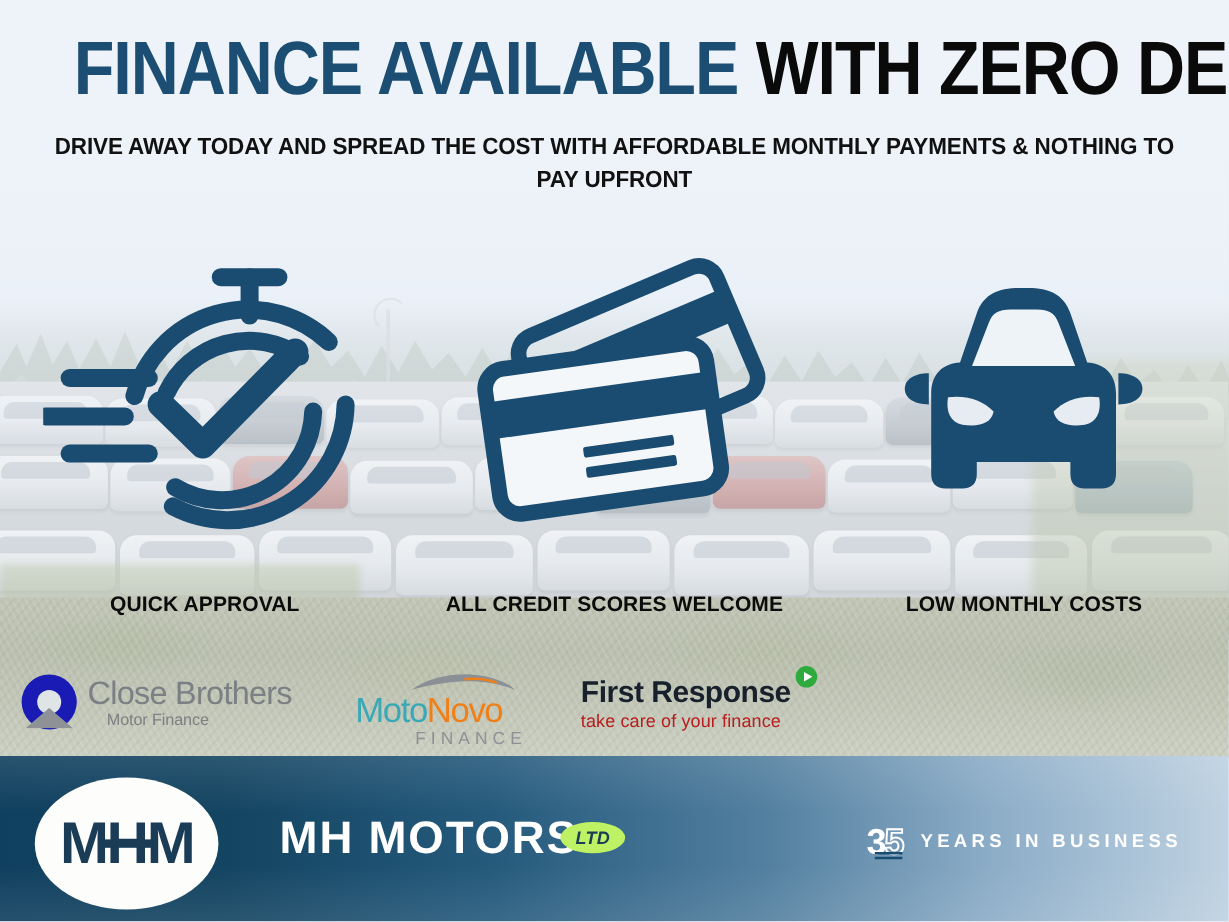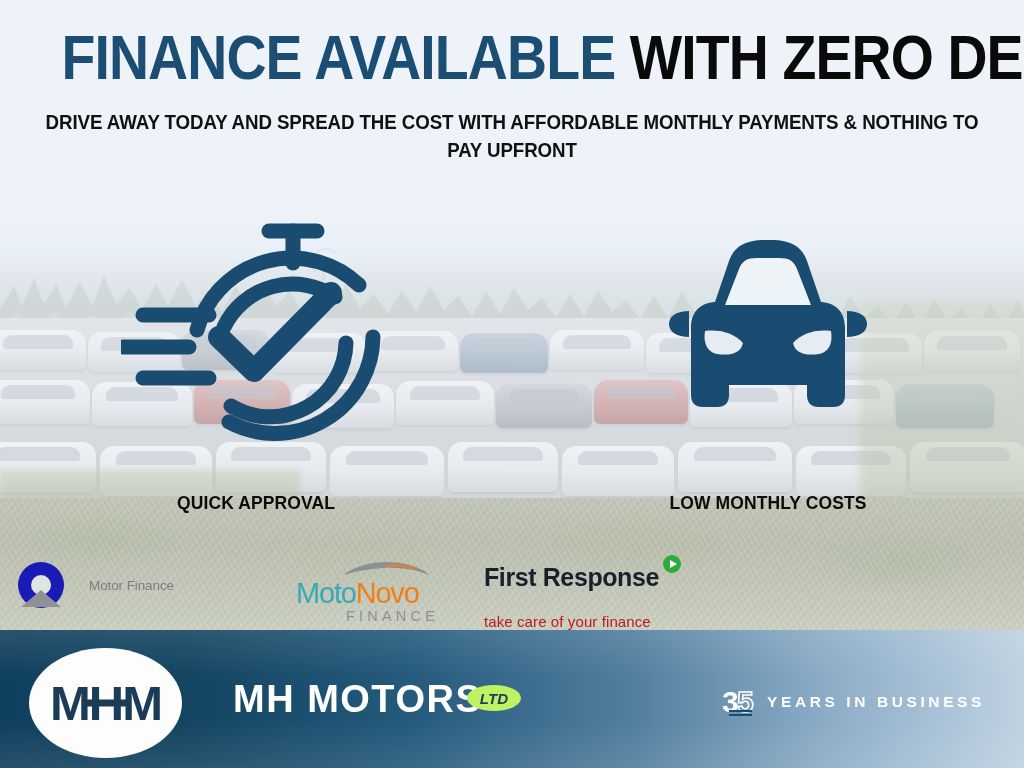--- a/index.html
+++ b/index.html
@@ -175,21 +175,21 @@
   
   .mn { left:296px; top:2px; flex-direction:column; align-items:flex-start; }
   .mn-swoosh { position:relative; width:92px; height:18px; margin-left:44px; }
   .mn-swoosh svg { position:absolute; left:0; top:0; }
   .mn-word { font-size:29px; font-weight:400; letter-spacing:-1.2px; line-height:30px; }
   .mn-moto { color:#3aa8b5; }
   .mn-novo { color:#ef8019; }
   .mn-fin { font-size:14.5px; color:#8d9094; letter-spacing:4.2px; margin-left:50px; line-height:16px; }
 
   
-  .fr { left:484px; top:6px; flex-direction:column; align-items:flex-start;gap:20px; }
+  .fr { left:484px; top:6px; flex-direction:column; align-items:flex-start; }
   .fr-row { display:flex; align-items:flex-start; }
   .fr-name { font-size:25px; font-weight:700; color:#17202b; letter-spacing:-.4px; line-height:27px; }
   .fr-play {
     width:18px; height:18px; border-radius:50%; background:#2fab3e;
     margin-left:4px; margin-top:-9px; position:relative;
   }
   .fr-play:after {
     content:""; position:absolute; left:6.5px; top:4.6px;
     border-left:7px solid #fff;
     border-top:4.4px solid transparent;
@@ -392,20 +392,39 @@
             <line x1="2" y1="132" x2="68" y2="132"></line>
             <line x1="22" y1="163" x2="88" y2="163"></line>
 
             <polyline points="98,122 133,156 210,78" stroke-width="22" stroke-linejoin="round"></polyline>
           </g>
         </svg>
       </div>
       <div class="feat-label">QUICK APPROVAL</div>
     </div>
 
+    <div class="feature">
+      <div class="feat-icon">
+        <svg width="260" height="250" viewBox="0 0 260 250">
+
+          <g transform="rotate(-23 140 95)">
+            <rect x="62" y="36" width="178" height="116" rx="16" ry="16" fill="none" stroke="#1a4b70" stroke-width="13"></rect>
+            <rect x="62" y="62" width="178" height="29" fill="#1a4b70"></rect>
+          </g>
+
+          <g transform="rotate(-8 115 145)">
+            <rect x="28" y="82" width="186" height="122" rx="17" ry="17" fill="#f4f7fa" stroke="#1a4b70" stroke-width="13"></rect>
+            <rect x="28" y="108" width="186" height="31" fill="#1a4b70"></rect>
+            <rect x="102" y="156" width="76" height="9" rx="2" fill="#1a4b70"></rect>
+            <rect x="102" y="173" width="76" height="9" rx="2" fill="#1a4b70"></rect>
+          </g>
+        </svg>
+      </div>
+      <div class="feat-label">ALL CREDIT SCORES WELCOME</div>
+    </div>
 
     <div class="feature">
       <div class="feat-icon">
         <svg width="250" height="215" viewBox="0 0 250 215">
           <path fill="#1a4b70" d="
             M48,95 C48,78 58,70 72,69
             L86,28 C91,14 101,8 118,7
             L132,7 C149,8 159,14 164,28
             L178,69
             C192,70 202,78 202,95
@@ -431,20 +450,21 @@
   </div>
 
   <div class="partners">
 
     <div class="logo cb">
       <div class="cb-mark">
         <div class="cb-ring"></div>
         <div class="cb-mtn"></div>
       </div>
       <div>
+        <div class="cb-txt1">Close Brothers</div>
         <div class="cb-txt2">Motor Finance</div>
       </div>
     </div>
 
     <div class="logo mn">
       <div class="mn-swoosh">
         <svg width="92" height="18" viewBox="0 0 92 18">
           <path d="M3,15 C18,3 46,-1 66,4 C78,7 86,11 89,15 C78,10 60,7 44,8 C28,9 13,12 3,15 Z" fill="#8b9096"></path>
           <path d="M47,6 C56,5 66,6 74,9" stroke="#ef8019" stroke-width="2" fill="none"></path>
         </svg>

